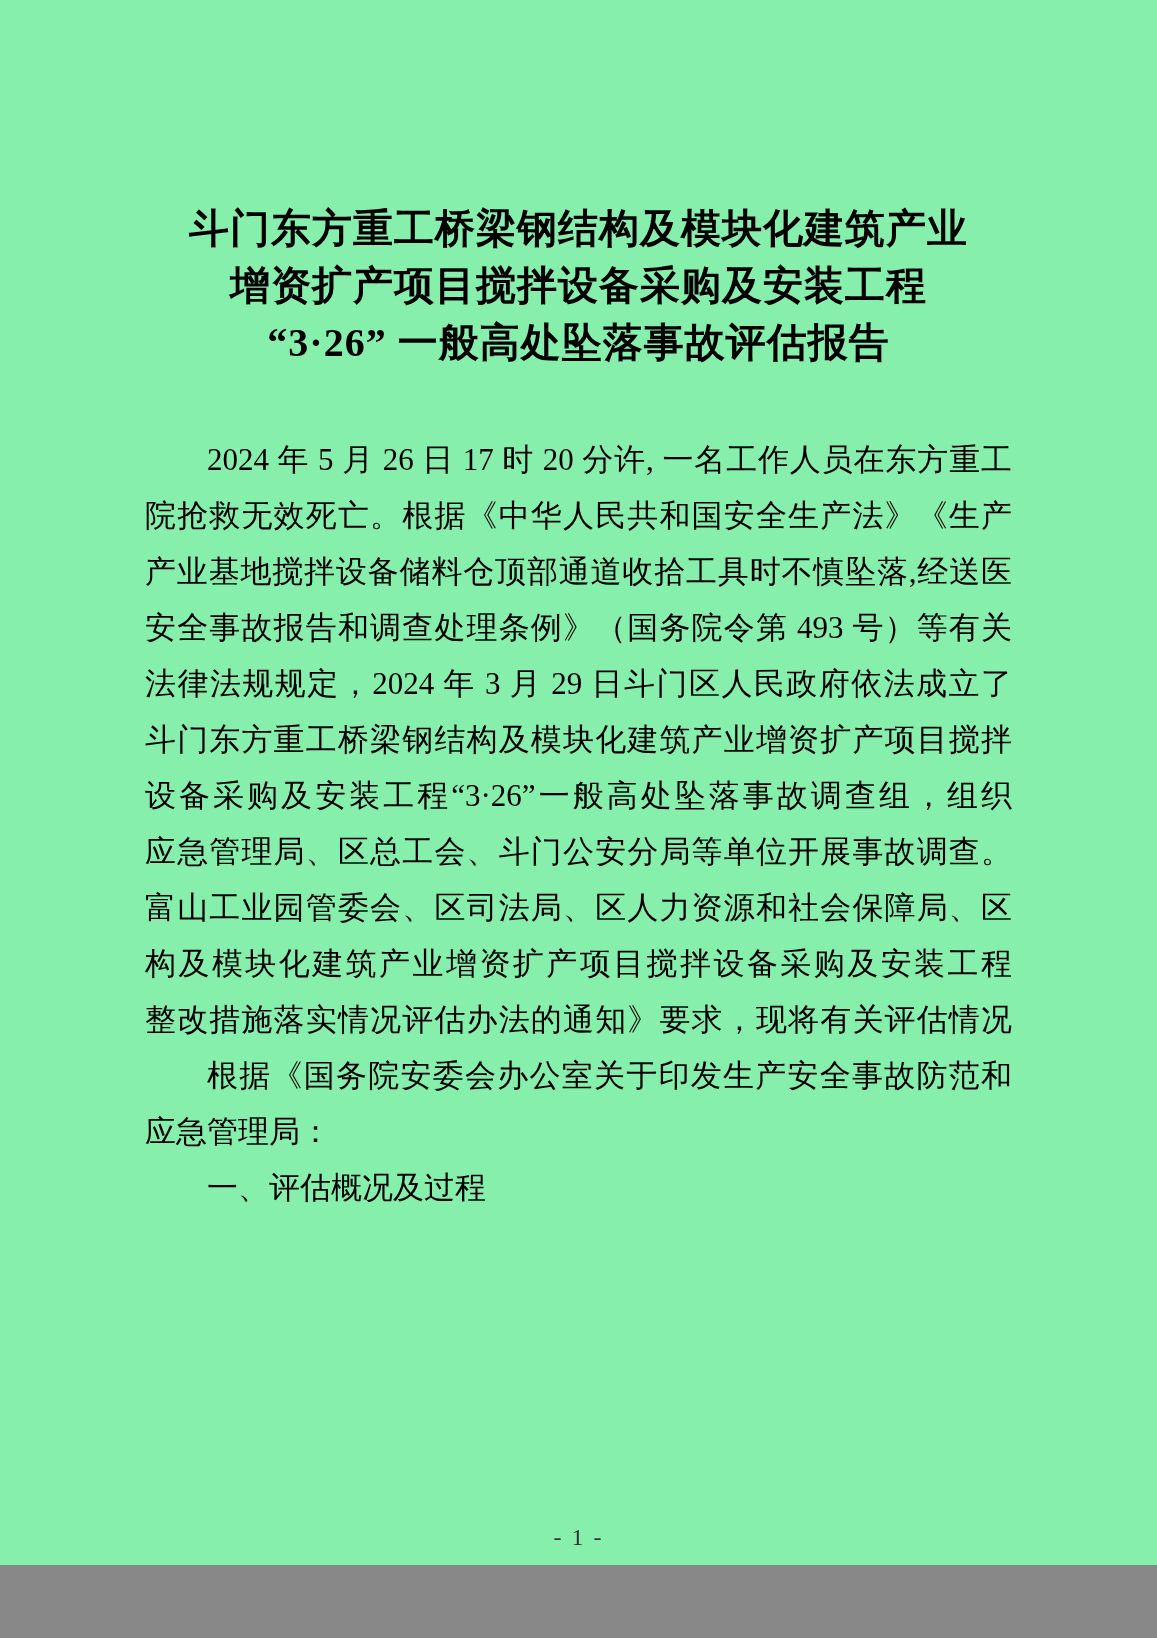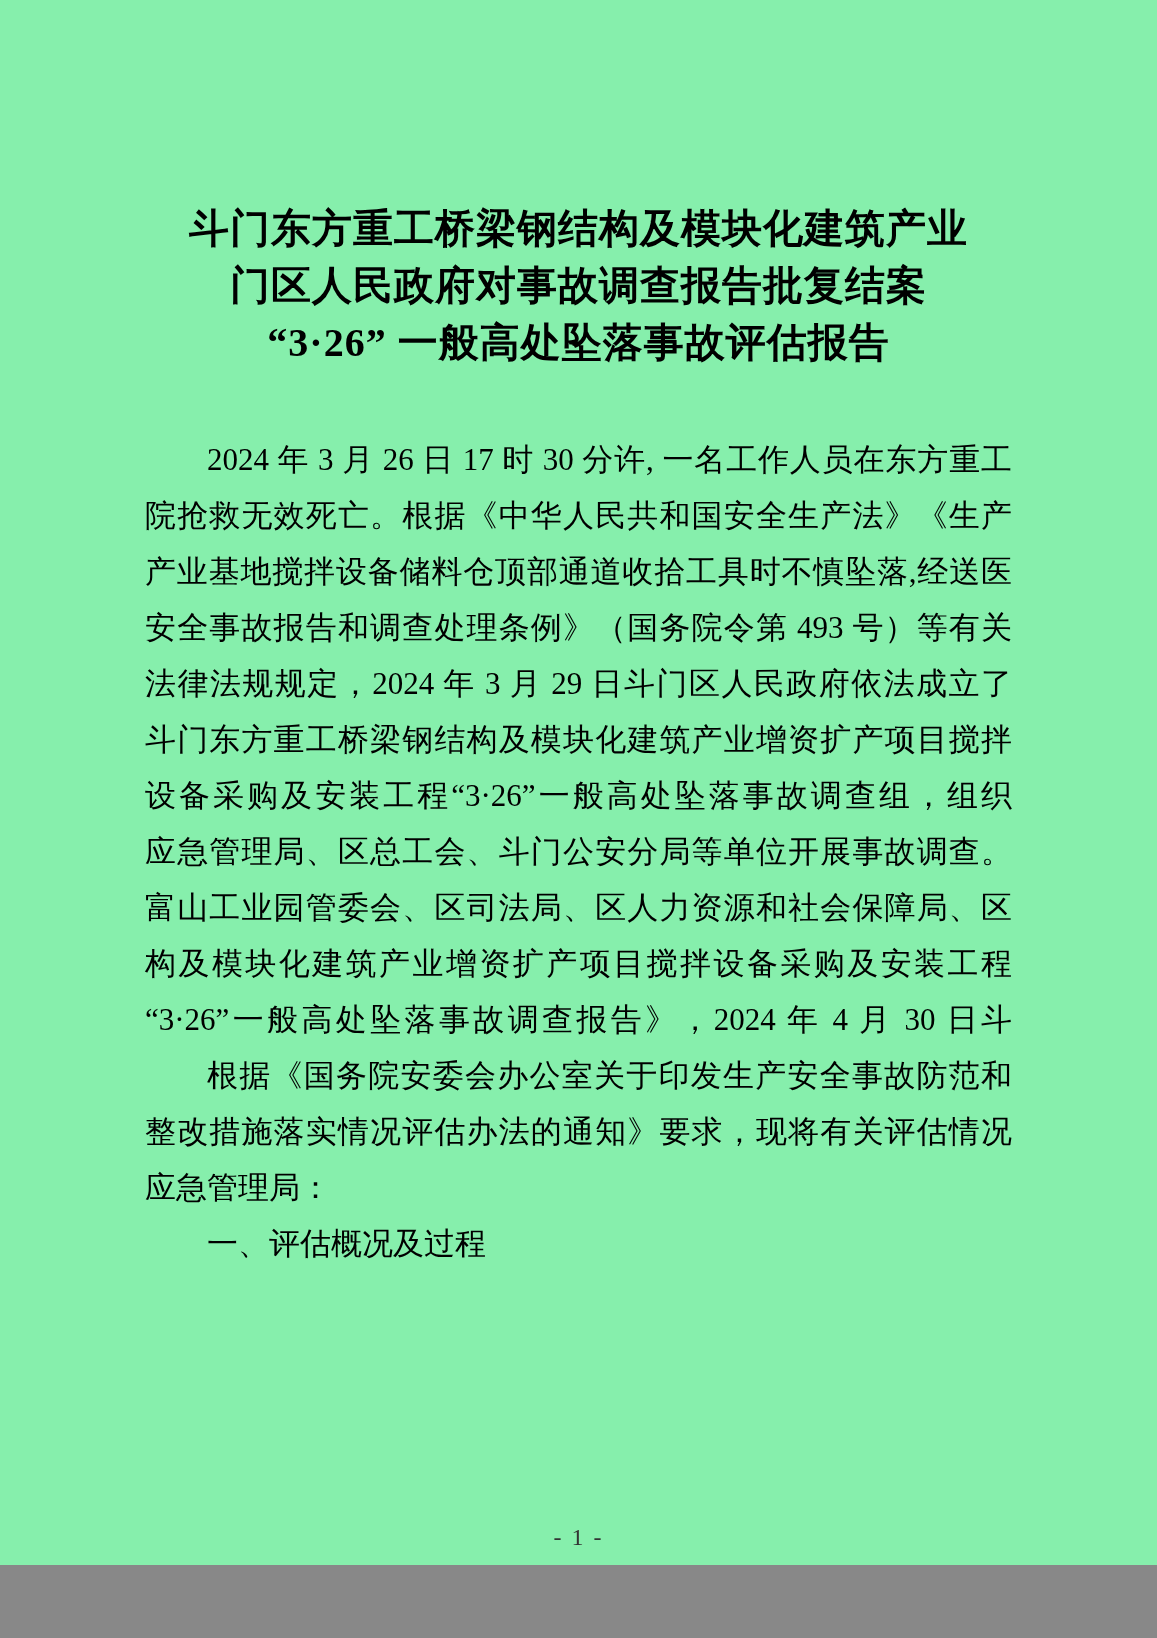--- a/index.html
+++ b/index.html
@@ -67,38 +67,37 @@
   }
 </style>
 </head>
 <body>
 
 <div class="page">
   <div class="content">
 
     <div class="doc-title">
       <div>斗门东方重工桥梁钢结构及模块化建筑产业</div>
-      <div>门区人民政府对事故调查报告批复结案</div>
+      <div>增资扩产项目搅拌设备采购及安装工程</div>
       <div>“3·26” 一般高处坠落事故评估报告</div>
     </div>
 
     <div class="doc-body">
-      <div class="line indent">2024 年 3 月 26 日 17 时 30 分许, 一名工作人员在东方重工</div>
+      <div class="line indent">2024 年 5 月 26 日 17 时 20 分许, 一名工作人员在东方重工</div>
       <div class="line">院抢救无效死亡。根据《中华人民共和国安全生产法》《生产</div>
       <div class="line">产业基地搅拌设备储料仓顶部通道收拾工具时不慎坠落,经送医</div>
       <div class="line">安全事故报告和调查处理条例》（国务院令第 493 号）等有关</div>
       <div class="line">法律法规规定，2024 年 3 月 29 日斗门区人民政府依法成立了</div>
       <div class="line">斗门东方重工桥梁钢结构及模块化建筑产业增资扩产项目搅拌</div>
       <div class="line">设备采购及安装工程“3·26”一般高处坠落事故调查组，组织</div>
       <div class="line">应急管理局、区总工会、斗门公安分局等单位开展事故调查。</div>
       <div class="line">富山工业园管委会、区司法局、区人力资源和社会保障局、区</div>
       <div class="line">构及模块化建筑产业增资扩产项目搅拌设备采购及安装工程</div>
-      <div class="line">“3·26”一般高处坠落事故调查报告》，2024 年 4 月 30 日斗</div>
+      <div class="line">整改措施落实情况评估办法的通知》要求，现将有关评估情况</div>
       <div class="line indent">根据《国务院安委会办公室关于印发生产安全事故防范和</div>
-      <div class="line">整改措施落实情况评估办法的通知》要求，现将有关评估情况</div>
       <div class="line short">应急管理局：</div>
       <div class="heading">一、评估概况及过程</div>
     </div>
 
   </div>
 
   <div class="footer">- 1 -</div>
 </div>
 
 </body></html>

